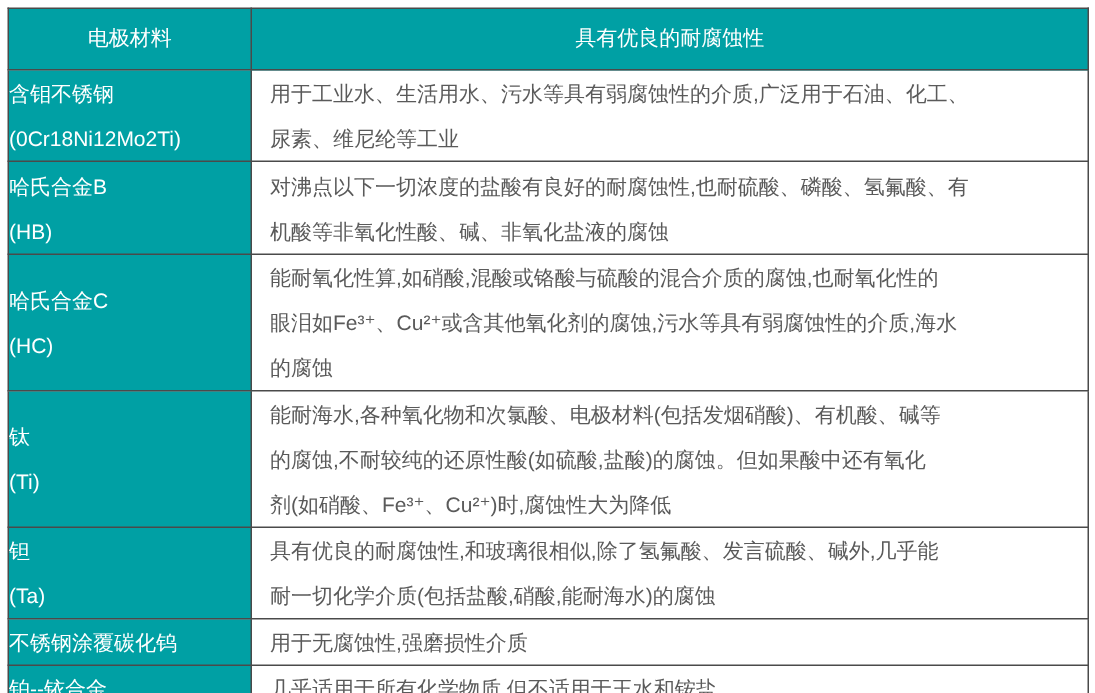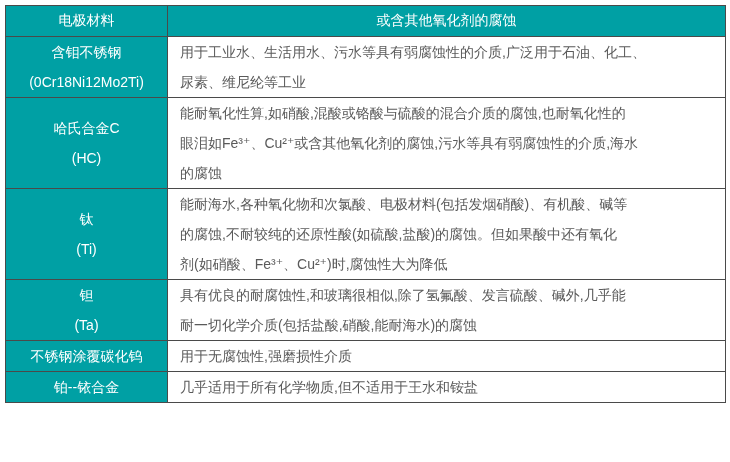--- a/index.html
+++ b/index.html
@@ -34,65 +34,71 @@
     font-weight: normal;
     font-size: 14px;
     text-align: center;
     height: 31px;
     padding: 0;
   }
   td.mat-cell {
     background: var(--accent-teal, #00a0a4);
     color: var(--header-text, #ffffff);
     font-size: 14px;
-    text-align: center;
+    text-align: left;
     line-height: 30px;
     white-space: pre-line;
     padding: 0;
   }
   td.desc-cell {
     color: var(--body-text, #5a5a5a);
     font-size: 14px;
     line-height: 30px;
     white-space: pre-line;
     text-align: left;
     padding: 0 8px 0 12px;
   }
   col.c-material { width: 162px; }
   col.c-desc     { width: 558px; }
-  tr.rh31 { height: 31px; }
+  tr.rh31 { height: 41px; }
   tr.rh60 { height: 60px; }
   tr.rh62 { height: 62px; }
   tr.rh89 { height: 89px; }
   tr.rh90 { height: 90px; }
   tr.rh57 { height: 57px; }
   tr.rh29 { height: 29px; padding-left: 17px; }
   tr.rh32 { height: 31px; }
 </style>
 </head>
 <body>
 
 <div class="page">
   <table class="materials-table">
     <colgroup>
       <col class="c-material">
       <col class="c-desc">
     </colgroup>
     <thead>
       <tr class="rh31">
         <th>电极材料</th>
-        <th>或含其他氧化剂的腐蚀</th>
+        <th>具有优良的耐腐蚀性</th>
       </tr>
     </thead>
     <tbody>
       <tr class="rh60">
         <td class="mat-cell">含钼不锈钢
 (0Cr18Ni12Mo2Ti)</td>
         <td class="desc-cell">用于工业水、生活用水、污水等具有弱腐蚀性的介质,广泛用于石油、化工、
 尿素、维尼纶等工业</td>
+      </tr>
+      <tr class="rh62">
+        <td class="mat-cell">哈氏合金B
+(HB)</td>
+        <td class="desc-cell">对沸点以下一切浓度的盐酸有良好的耐腐蚀性,也耐硫酸、磷酸、氢氟酸、有
+机酸等非氧化性酸、碱、非氧化盐液的腐蚀</td>
       </tr>
       <tr class="rh89">
         <td class="mat-cell">哈氏合金C
 (HC)</td>
         <td class="desc-cell">能耐氧化性算,如硝酸,混酸或铬酸与硫酸的混合介质的腐蚀,也耐氧化性的
 眼泪如Fe³⁺、Cu²⁺或含其他氧化剂的腐蚀,污水等具有弱腐蚀性的介质,海水
 的腐蚀</td>
       </tr>
       <tr class="rh90">
         <td class="mat-cell">钛

